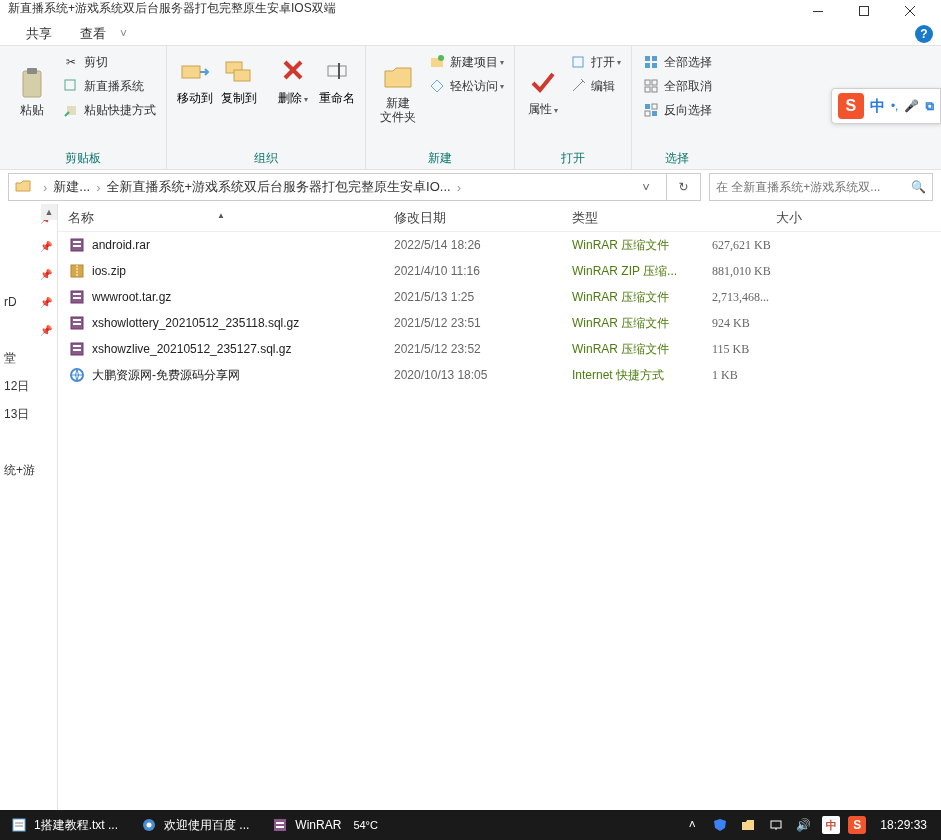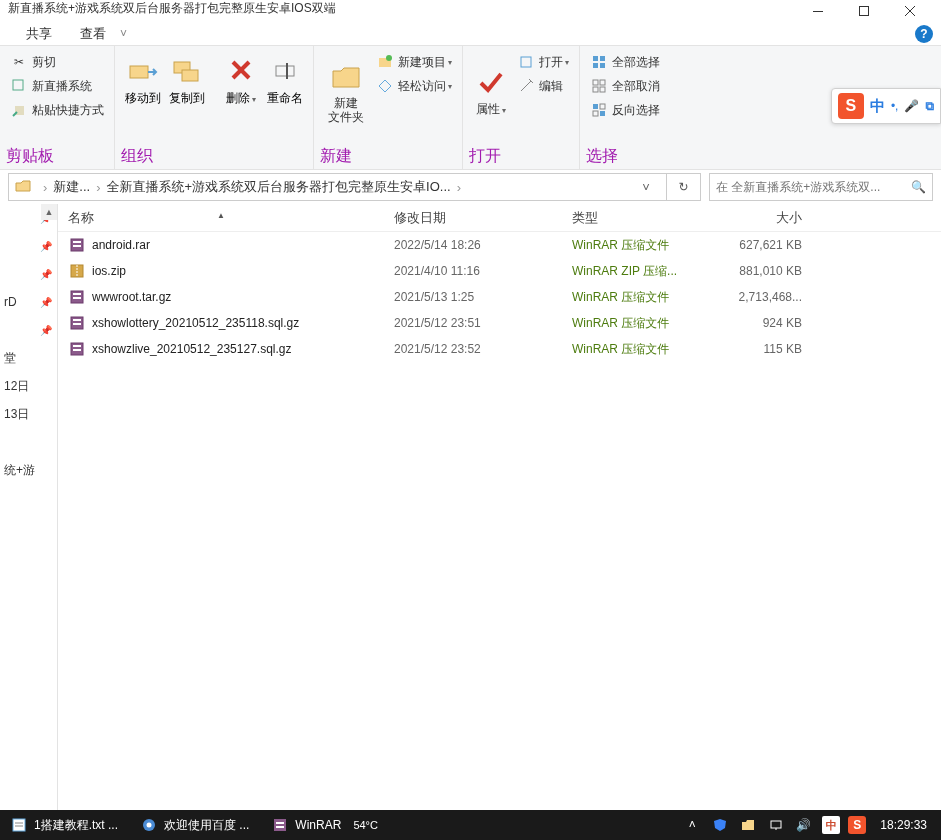--- a/index.html
+++ b/index.html
@@ -13,21 +13,21 @@
 
 .tabs { height: 24px; background: #fff; border-bottom: 1px solid #e3e3e3; display: flex; align-items: center; padding-left: 12px; }
 .tab { padding: 0 14px; height: 24px; line-height: 24px; color: #333; font-size: 13px; }
 .help-icon { margin-left: auto; margin-right: 8px; width: 18px; height: 18px; border-radius: 50%; background: #1979ca; color: #fff; display: flex; align-items: center; justify-content: center; font-size: 12px; font-weight: bold; }
 .chevron { color: #888; margin-right: 10px; }
 
 
 .ribbon { height: 124px; background: #f5f6f7; border-bottom: 1px solid #e3e3e3; display: flex; }
 .ribbon-group { border-right: 1px solid #e3e3e3; display: flex; flex-direction: column; padding: 4px 6px 2px; }
 .ribbon-group-body { flex: 1; display: flex; align-items: flex-start; }
-.ribbon-group-label { text-align: left; color: #a21caf; font-size: 16px; padding-top: 2px; }
+.ribbon-group-label { text-align: center; color: #0f766e; font-size: 12px; padding-top: 2px; }
 .big-btn { display: flex; flex-direction: column; align-items: center; justify-content: center; width: 52px; height: 80px; color: #333; }
 .big-btn .icon-area { height: 40px; display: flex; align-items: center; justify-content: center; }
 .big-btn .lbl { font-size: 12px; text-align: center; line-height: 14px; }
 .med-btn { display: flex; flex-direction: column; align-items: center; width: 44px; height: 80px; }
 .med-btn .icon-area { height: 40px; display: flex; align-items: center; justify-content: center; }
 .med-btn .lbl { font-size: 12px; }
 .small-row { display: flex; align-items: center; height: 24px; padding: 0 4px; color: #333; white-space: nowrap; }
 .small-row .sicon { width: 18px; height: 18px; display: flex; align-items: center; justify-content: center; margin-right: 4px; }
 .col { display: flex; flex-direction: column; justify-content: flex-start; }
 .dd { color: #666; font-size: 8px; margin-left: 2px; }
@@ -55,21 +55,21 @@
 .fh .sort { font-size: 8px; color: #555; position: absolute; top: 2px; left: 50%; transform: translateX(-50%); }
 .fh-name { width: 326px; }
 .fh-date { width: 178px; }
 .fh-type { width: 150px; font-family: Liberation Mono, monospace; }
 .fh-size { width: 100px; text-align: right; }
 .file-row { display: flex; height: 26px; align-items: center; }
 .fc-name { width: 326px; padding-left: 10px; display: flex; align-items: center; color: #222; }
 .fc-name .ficon { width: 18px; height: 18px; margin-right: 6px; display: flex; align-items: center; justify-content: center; }
 .fc-date { width: 178px; color: #666; padding-left: 10px; }
 .fc-type { width: 150px; color: #4d7c0f; padding-left: 10px; white-space: nowrap; overflow: hidden; text-overflow: ellipsis; }
-.fc-size { width: 100px; color: #666; text-align: right; padding-right: 10px; }
+.fc-size { width: 100px; color: #666; padding-right: 10px; font-family: Liberation Serif, serif; }
 
 
 .taskbar { position: absolute; bottom: 0; left: 0; right: 0; height: 30px; background: #1a1a1a; display: flex; align-items: center; color: #fff; font-size: 12px; }
 .task { height: 30px; display: flex; align-items: center; padding: 0 10px; margin-right: 2px; }
 .task .ticon { width: 18px; height: 18px; margin-right: 6px; display: flex; align-items: center; justify-content: center; }
 .tray { margin-left: auto; display: flex; align-items: center; gap: 8px; padding-right: 8px; }
 .tray .tri { display: flex; align-items: center; justify-content: center; width: 20px; }
 .temp { display: flex; flex-direction: column; align-items: flex-start; line-height: 12px; font-size: 11px; padding-right: 4px; }
 .clock { font-size: 12px; padding: 0 6px; }
 
@@ -111,20 +111,29 @@
   <div class="tab">共享</div>
   <div class="tab">查看</div>
   <div class="chevron">˅</div>
   <div class="help-icon">?</div>
 </div>
 
 <div class="ribbon">
 
   <div class="ribbon-group">
     <div class="ribbon-group-body">
+      <div class="big-btn">
+        <div class="icon-area">
+            <svg width="26" height="32">
+              <rect x="4" y="4" width="18" height="26" rx="2" fill="#d6cda9" stroke="#b3a97e"></rect>
+              <rect x="8" y="1" width="10" height="6" rx="1" fill="#8a8a8a"></rect>
+            </svg>
+          </div>
+        <div class="lbl">粘贴</div>
+      </div>
       <div class="col">
         <div class="small-row">
             <span class="sicon">✂</span>
             <span>剪切</span>
           </div>
         <div class="small-row">
             <span class="sicon">
               <svg width="14" height="14">
                 <rect x="1" y="1" width="10" height="10" fill="none" stroke="#5a8"></rect>
               </svg>
@@ -439,20 +448,34 @@
                 <rect x="4" y="4" width="8" height="2" fill="#fff"></rect>
                 <rect x="4" y="8" width="8" height="2" fill="#fff"></rect>
               </svg>
             </span>
             <span>xshowzlive_20210512_235127.sql.gz</span>
           </div>
     <div class="fc-date">2021/5/12 23:52</div>
     <div class="fc-type">WinRAR 压缩文件</div>
     <div class="fc-size">115 KB</div>
         </div>
+        <div class="file-row">
+    <div class="fc-name">
+            <span class="ficon">
+              <svg width="16" height="16">
+                <circle cx="8" cy="8" r="6" fill="none" stroke="#4a8bd4" stroke-width="2"></circle>
+                <path d="M3 8 L13 8 M8 2 Q11 8 8 14 M8 2 Q5 8 8 14" fill="none" stroke="#4a8bd4"></path>
+              </svg>
+            </span>
+            <span>大鹏资源网-免费源码分享网</span>
+          </div>
+    <div class="fc-date">2020/10/13 18:05</div>
+    <div class="fc-type">Internet 快捷方式</div>
+    <div class="fc-size">1 KB</div>
+        </div>
       </div>
   </div>
 </div>
 
 <div class="ime">
   <div class="ime-s">S</div>
   <div class="ime-c">中</div>
   <div class="ime-dot">•,</div>
   <div class="ime-mic">🎤</div>
   <div class="ime-last">⧉</div>

